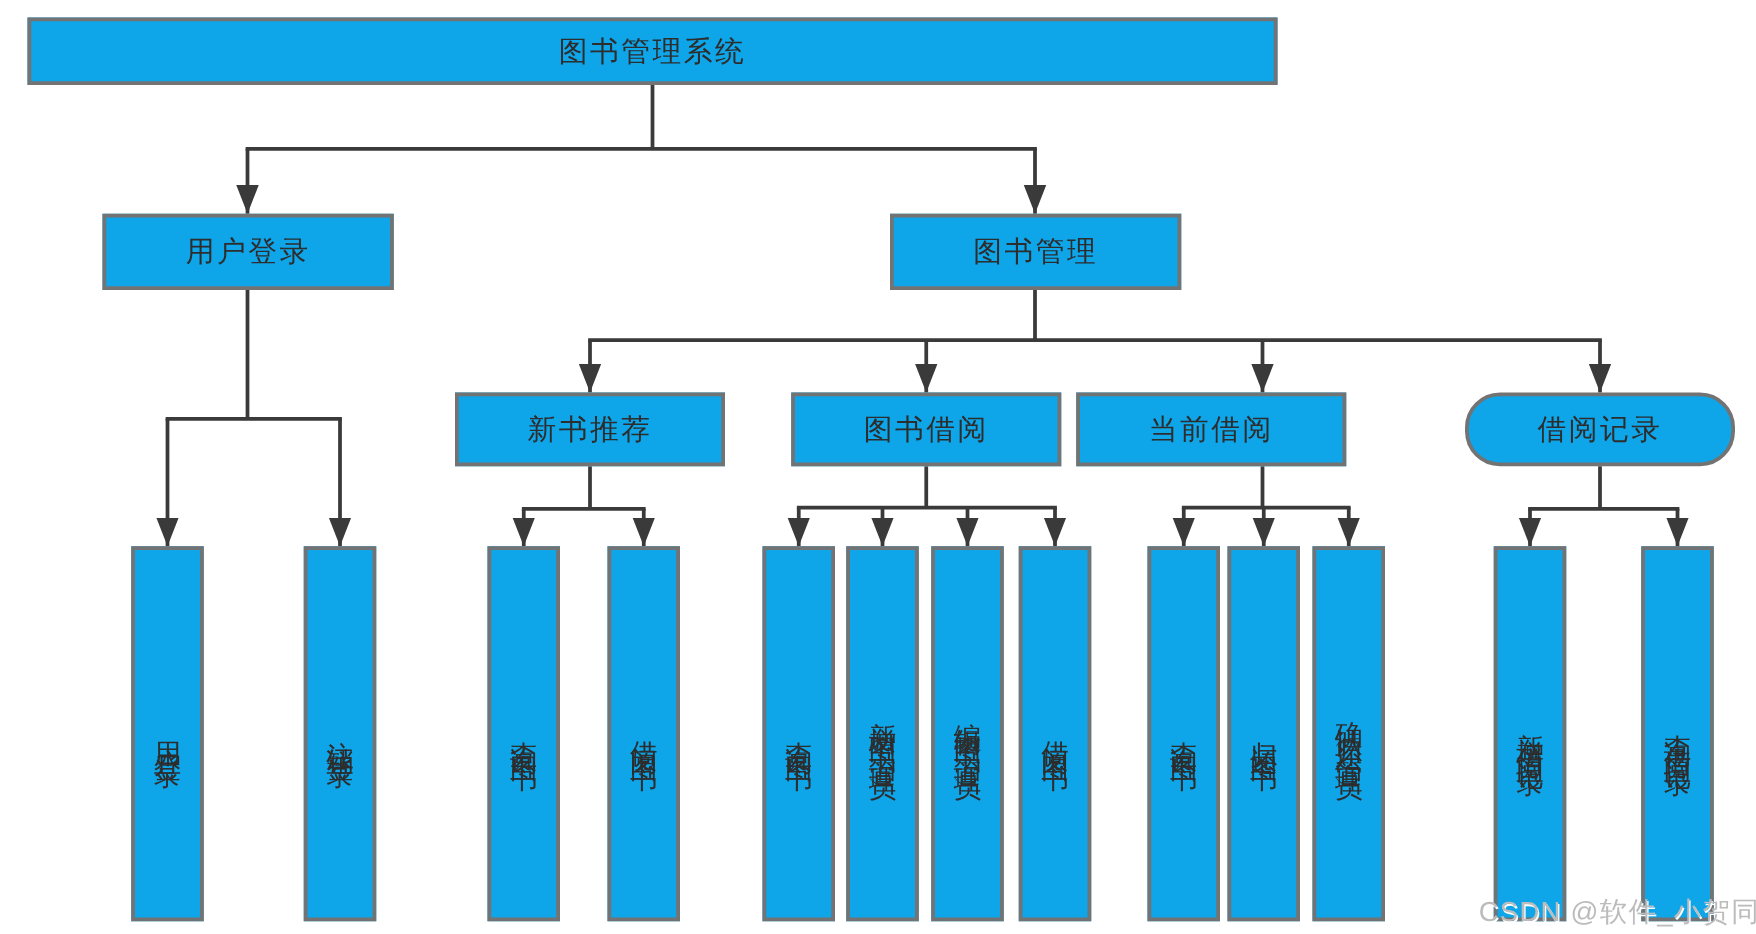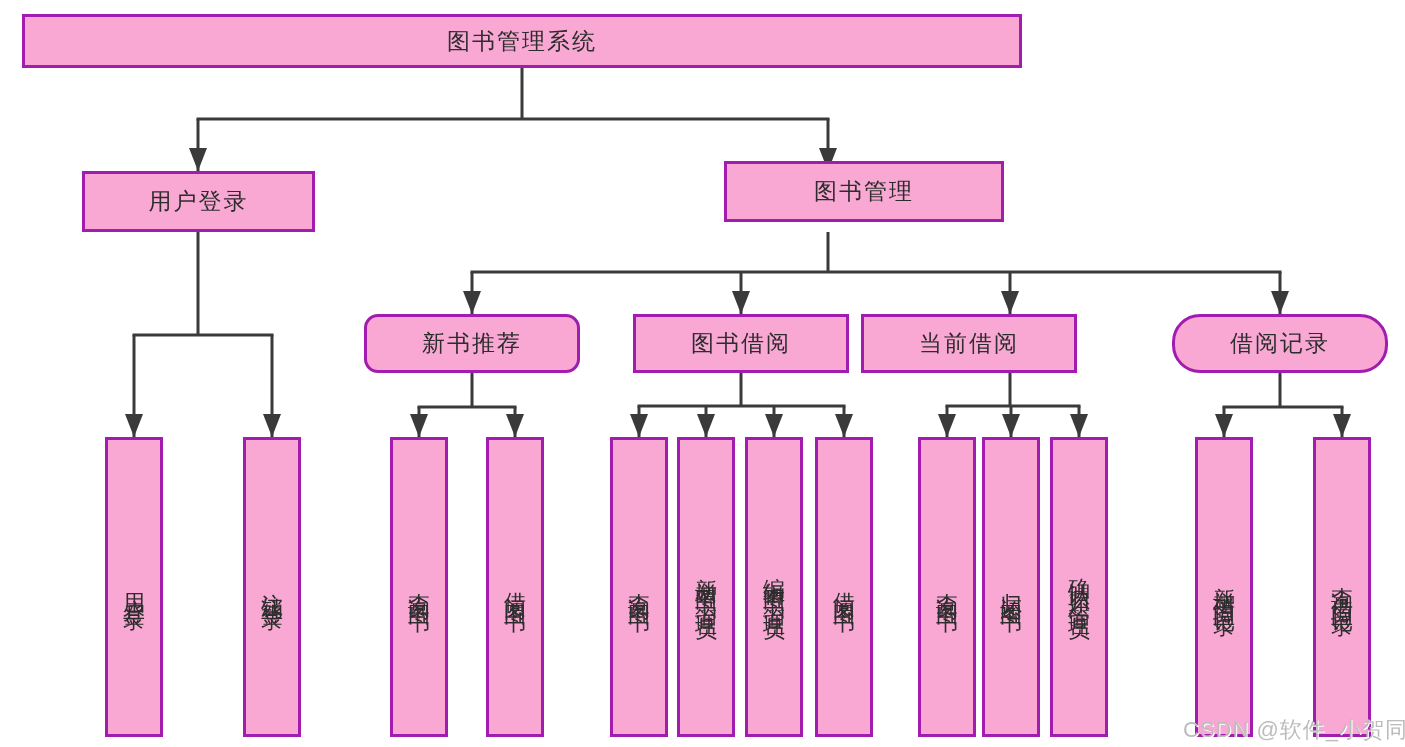--- a/index.html
+++ b/index.html
@@ -8,42 +8,42 @@
     width:1405px; height:747px;
     background:#ffffff;
     font-family:"Liberation Sans", sans-serif;
     color:#2d2d2d;
     overflow:hidden;
   }
   .wires { position:absolute; left:0; top:0; pointer-events:none; }
   .node {
     position:absolute;
     box-sizing:border-box;
-    border:3px solid #a21caf;
-    background:#f9a8d4;
+    border:3px solid #737373;
+    background:#0ea5e9;
     display:flex;
     align-items:center;
     justify-content:center;
     text-align:center;
   }
   .hlabel { font-size:23px; letter-spacing:2px; white-space:nowrap; }
   .vlabel {
     writing-mode:vertical-rl;
     text-orientation:mixed;
     font-size:22px;
     letter-spacing:6px;
     line-height:1;
     white-space:nowrap;
   }
   
   .n-root   { left:22px;   top:14px;  width:1000px; height:54px; }
   .n-l2a    { left:82px;   top:171px; width:233px;  height:61px; }
-  .n-l2b    { left:712px;  top:161px; width:280px;  height:61px;margin-left:12px; }
+  .n-l2b    { left:712px;  top:171px; width:233px;  height:61px; }
   .n-l3     { top:314px;   width:216px; height:59px; }
-  .n-l3a    { left:364px;border-radius:14px; }
+  .n-l3a    { left:364px; }
   .n-l3b    { left:633px; }
   .n-l3c    { left:861px; }
   .n-l3d    { left:1172px;border-radius:28px; }
   .leafbox  { top:437px; width:58px; height:300px; }
   .lf1  { left:105px; }  .lf2  { left:243px; }
   .lf3  { left:390px; }  .lf4  { left:486px; }
   .lf5  { left:610px; }  .lf6  { left:677px; }
   .lf7  { left:745px; }  .lf8  { left:815px; }
   .lf9  { left:918px; }  .lf10 { left:982px; }
   .lf11 { left:1050px; }

